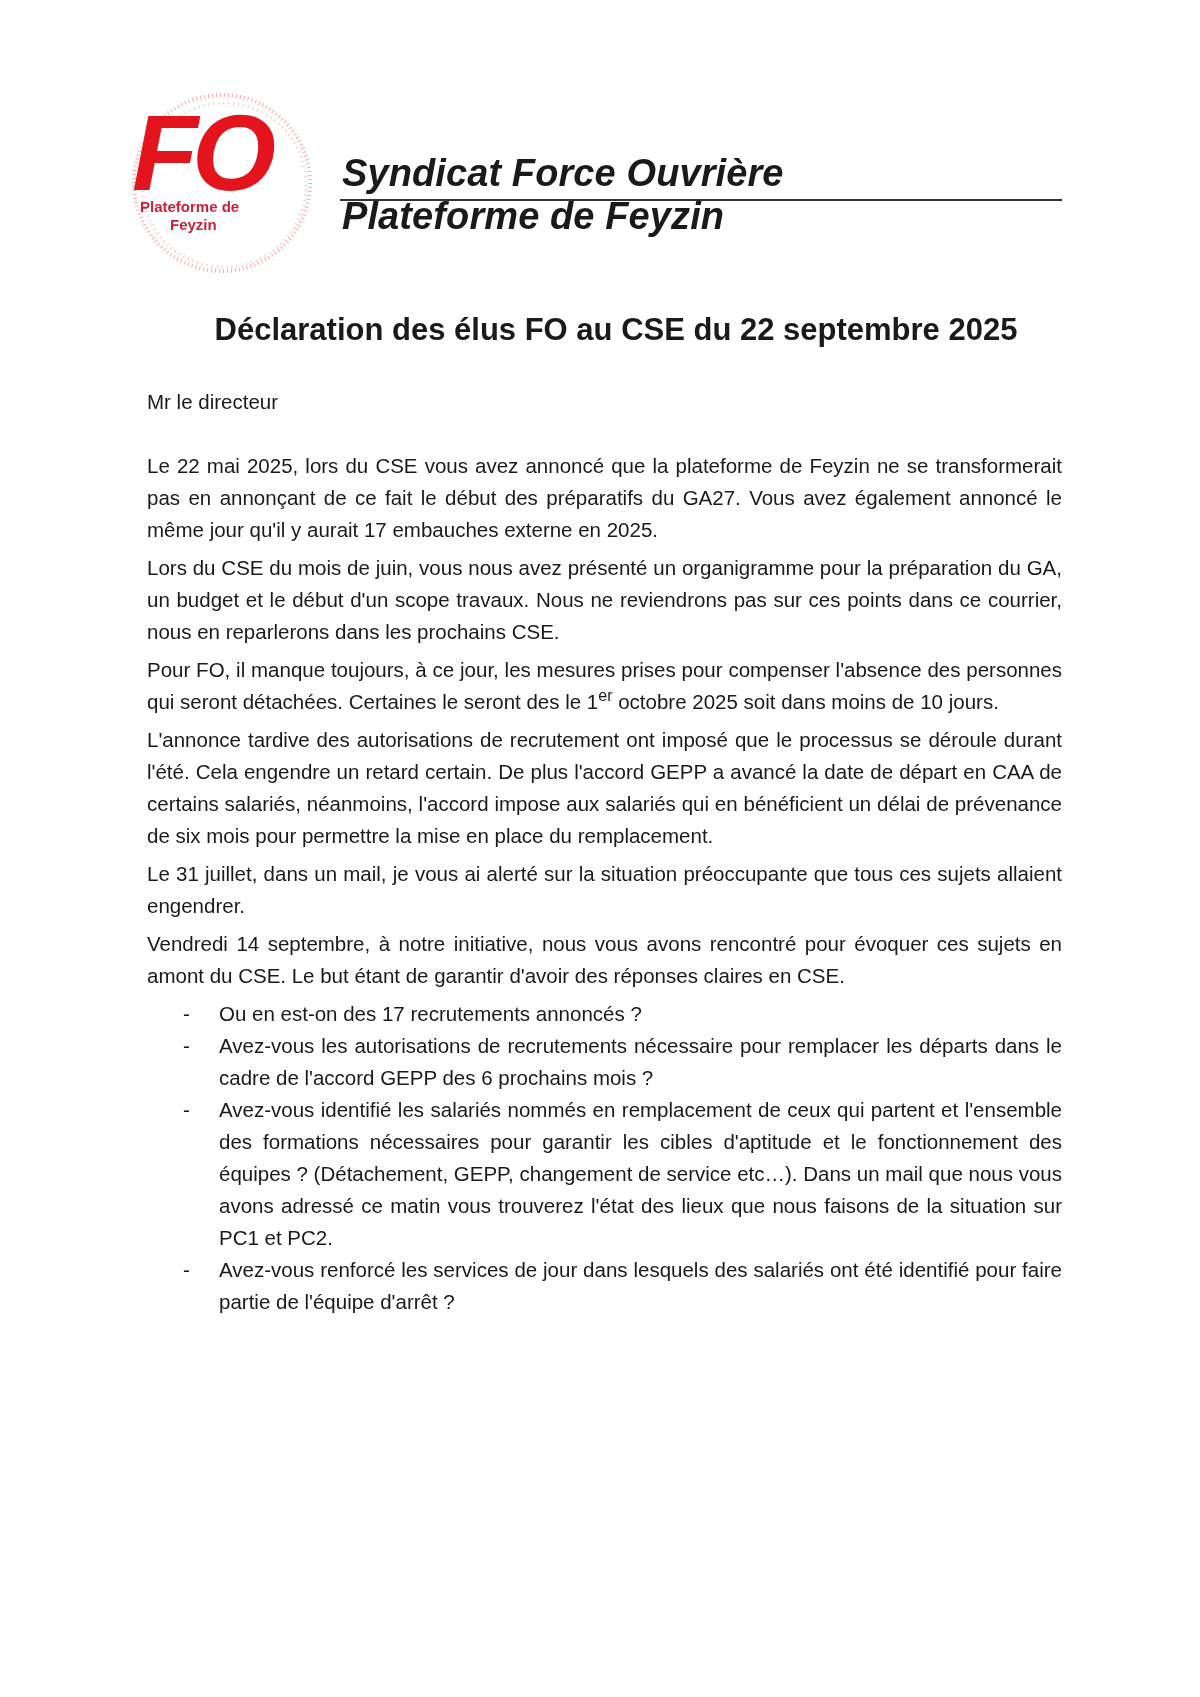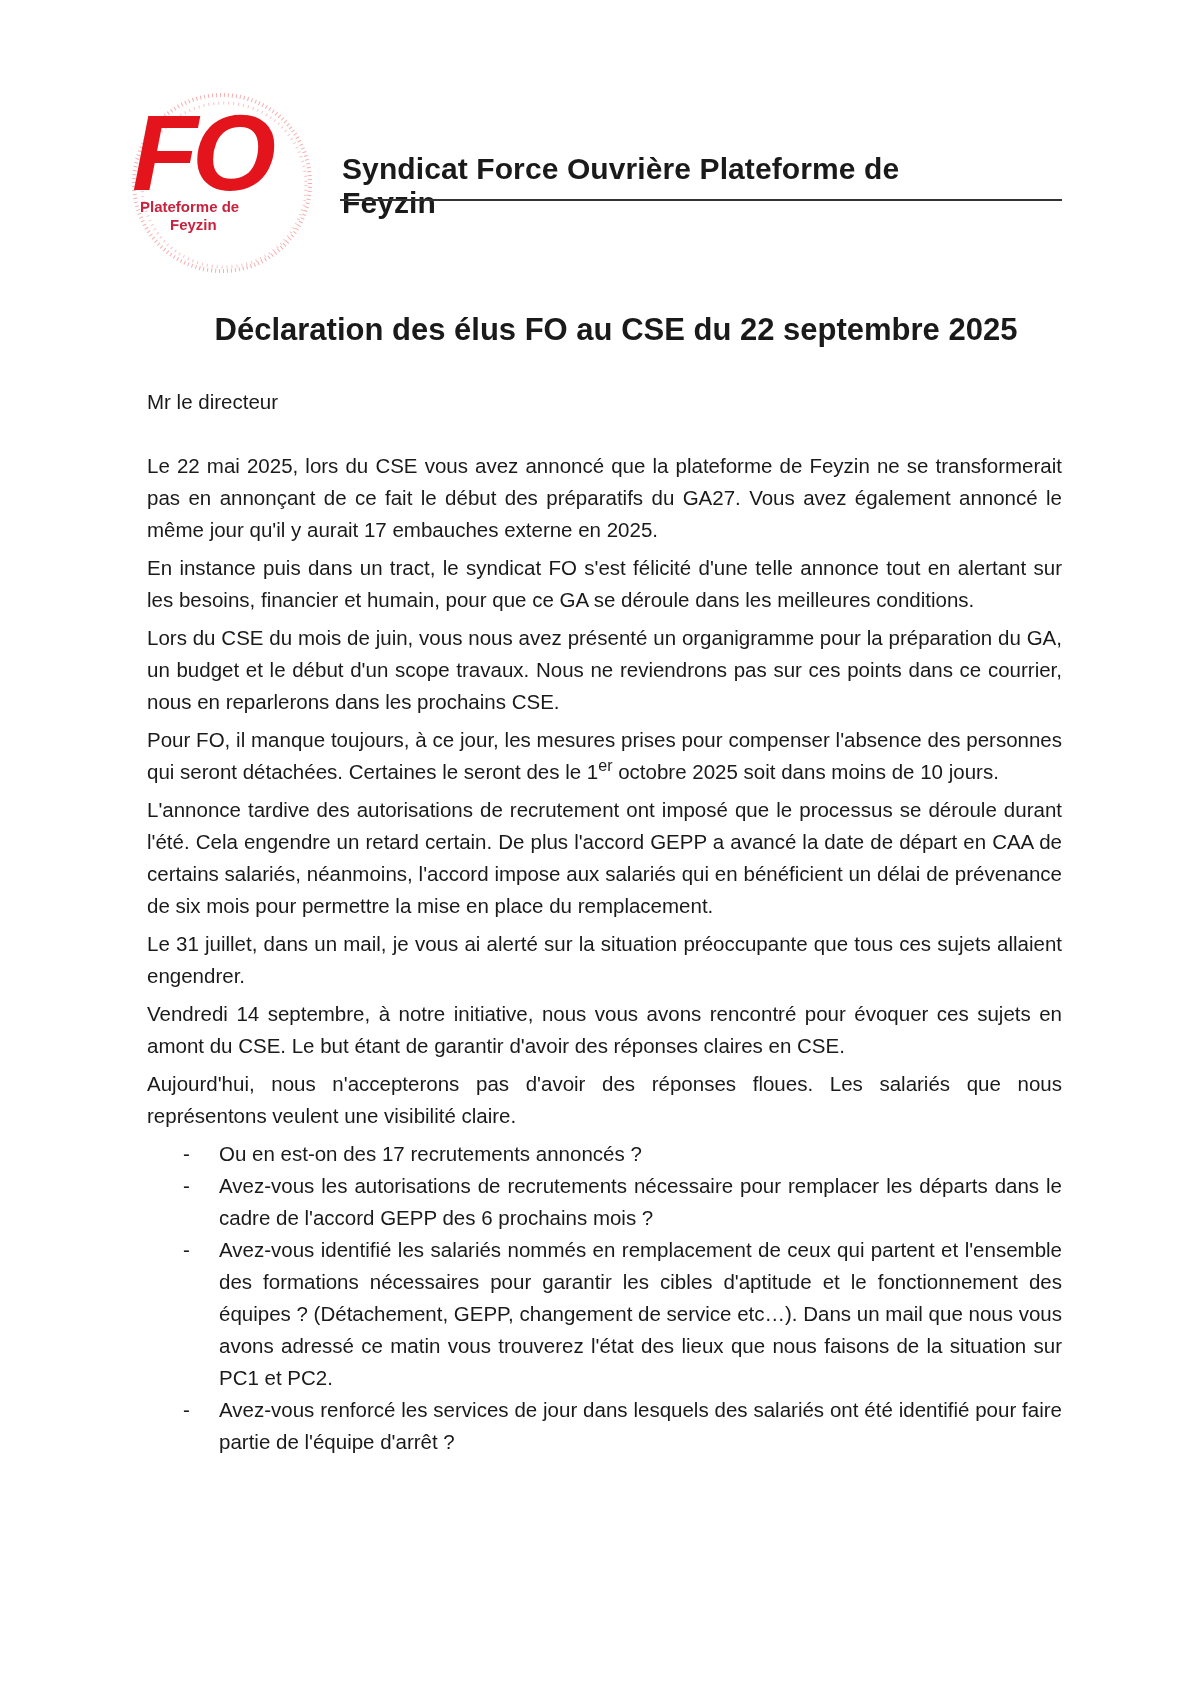--- a/index.html
+++ b/index.html
@@ -1,20 +1,20 @@
 <!DOCTYPE html>
 <html><head>
 <meta charset="utf-8">
 <style>
   html, body { margin: 0; padding: 0; background: #ffffff; }
   body { width: 1200px; height: 1697px; position: relative; overflow: hidden;
          font-family: "Liberation Sans", "DejaVu Sans", sans-serif; color: #1a1a1a; }
   .logo { position: absolute; left: 120px; top: 88px; width: 200px; height: 190px; }
   .org-title { position: absolute; left: 342px; top: 152px; width: 640px;
-               font-size: 30px; font-weight: bold; letter-spacing: 0.1px; }
+               font-size: 38px; font-weight: bold; letter-spacing: 0.1px; font-style: italic; }
   .org-rule { position: absolute; left: 340px; top: 199px; width: 722px; height: 2px; background: #333; }
   .doc-title { position: absolute; left: 16px; top: 312px; width: 1200px; text-align: center;
                font-size: 31px; font-weight: bold; }
   .salutation { position: absolute; left: 147px; top: 390px; font-size: 20.5px; }
   .body { position: absolute; left: 147px; top: 450px; width: 915px; font-size: 20.5px; line-height: 32px; }
   .para { margin: 0 0 6px 0; text-align: justify; }
   .bullets { list-style: none; margin: 0; padding: 0; }
   .bullets li { position: relative; padding-left: 72px; text-align: justify; margin-bottom: 0; }
   .bullets li .dash { position: absolute; left: 36px; top: 0; }
   sup { font-size: 16px; line-height: 0; }
@@ -40,27 +40,25 @@
 
 <div class="org-title">Syndicat Force Ouvrière Plateforme de Feyzin</div>
 <div class="org-rule"></div>
 
 <div class="doc-title">Déclaration des élus FO au CSE du 22 septembre 2025</div>
 
 <div class="salutation">Mr le directeur</div>
 
 <div class="body">
   <p class="para">Le 22 mai 2025, lors du CSE vous avez annoncé que la plateforme de Feyzin ne se transformerait pas en annonçant de ce fait le début des préparatifs du GA27. Vous avez également annoncé le même jour qu'il y aurait 17 embauches externe en 2025.</p>
-  <p class="para">En instance puis dans un tract, le syndicat FO s'est félicité d'une telle annonce tout en alertant sur les besoins, financier et humain, pour que ce GA se déroule dans les meilleures conditions.</p>
   <p class="para">Lors du CSE du mois de juin, vous nous avez présenté un organigramme pour la préparation du GA, un budget et le début d'un scope travaux. Nous ne reviendrons pas sur ces points dans ce courrier, nous en reparlerons dans les prochains CSE.</p>
   <p class="para"><span>Pour FO, il manque toujours, à ce jour, les mesures prises pour compenser l'absence des personnes qui seront détachées. Certaines le seront des le 1</span><sup>er</sup><span> octobre 2025 soit dans moins de 10 jours.</span></p>
   <p class="para">L'annonce tardive des autorisations de recrutement ont imposé que le processus se déroule durant l'été. Cela engendre un retard certain. De plus l'accord GEPP a avancé la date de départ en CAA de certains salariés, néanmoins, l'accord impose aux salariés qui en bénéficient un délai de prévenance de six mois pour permettre la mise en place du remplacement.</p>
   <p class="para">Le 31 juillet, dans un mail, je vous ai alerté sur la situation préoccupante que tous ces sujets allaient engendrer.</p>
   <p class="para">Vendredi 14 septembre, à notre initiative, nous vous avons rencontré pour évoquer ces sujets en amont du CSE. Le but étant de garantir d'avoir des réponses claires en CSE.</p>
-  <p class="para">Aujourd'hui, nous n'accepterons pas d'avoir des réponses floues. Les salariés que nous représentons veulent une visibilité claire.</p>
 
   <ul class="bullets">
     <li><span class="dash">-</span><span>Ou en est-on des 17 recrutements annoncés ?</span></li>
     <li><span class="dash">-</span><span>Avez-vous les autorisations de recrutements nécessaire pour remplacer les départs dans le cadre de l'accord GEPP des 6 prochains mois ?</span></li>
     <li><span class="dash">-</span><span>Avez-vous identifié les salariés nommés en remplacement de ceux qui partent et l'ensemble des formations nécessaires pour garantir les cibles d'aptitude et le fonctionnement des équipes ? (Détachement, GEPP, changement de service etc…). Dans un mail que nous vous avons adressé ce matin vous trouverez l'état des lieux que nous faisons de la situation sur PC1 et PC2.</span></li>
     <li><span class="dash">-</span><span>Avez-vous renforcé les services de jour dans lesquels des salariés ont été identifié pour faire partie de l'équipe d'arrêt ?</span></li>
   </ul>
 </div>
 
 </body></html>

